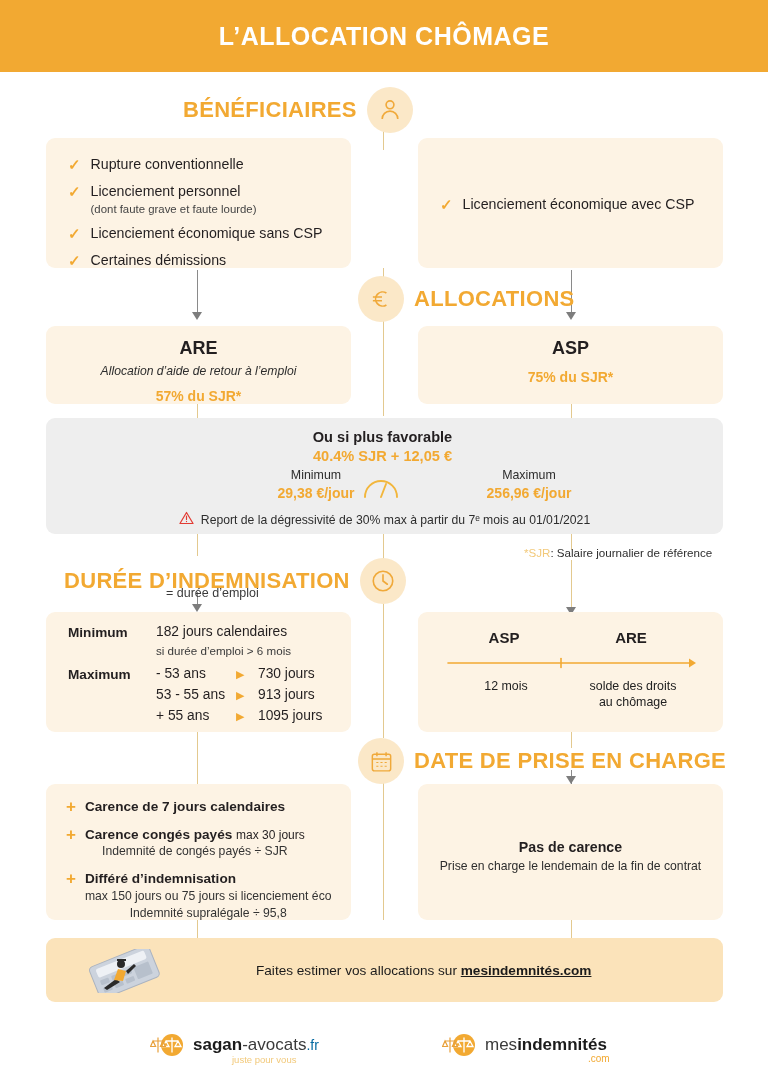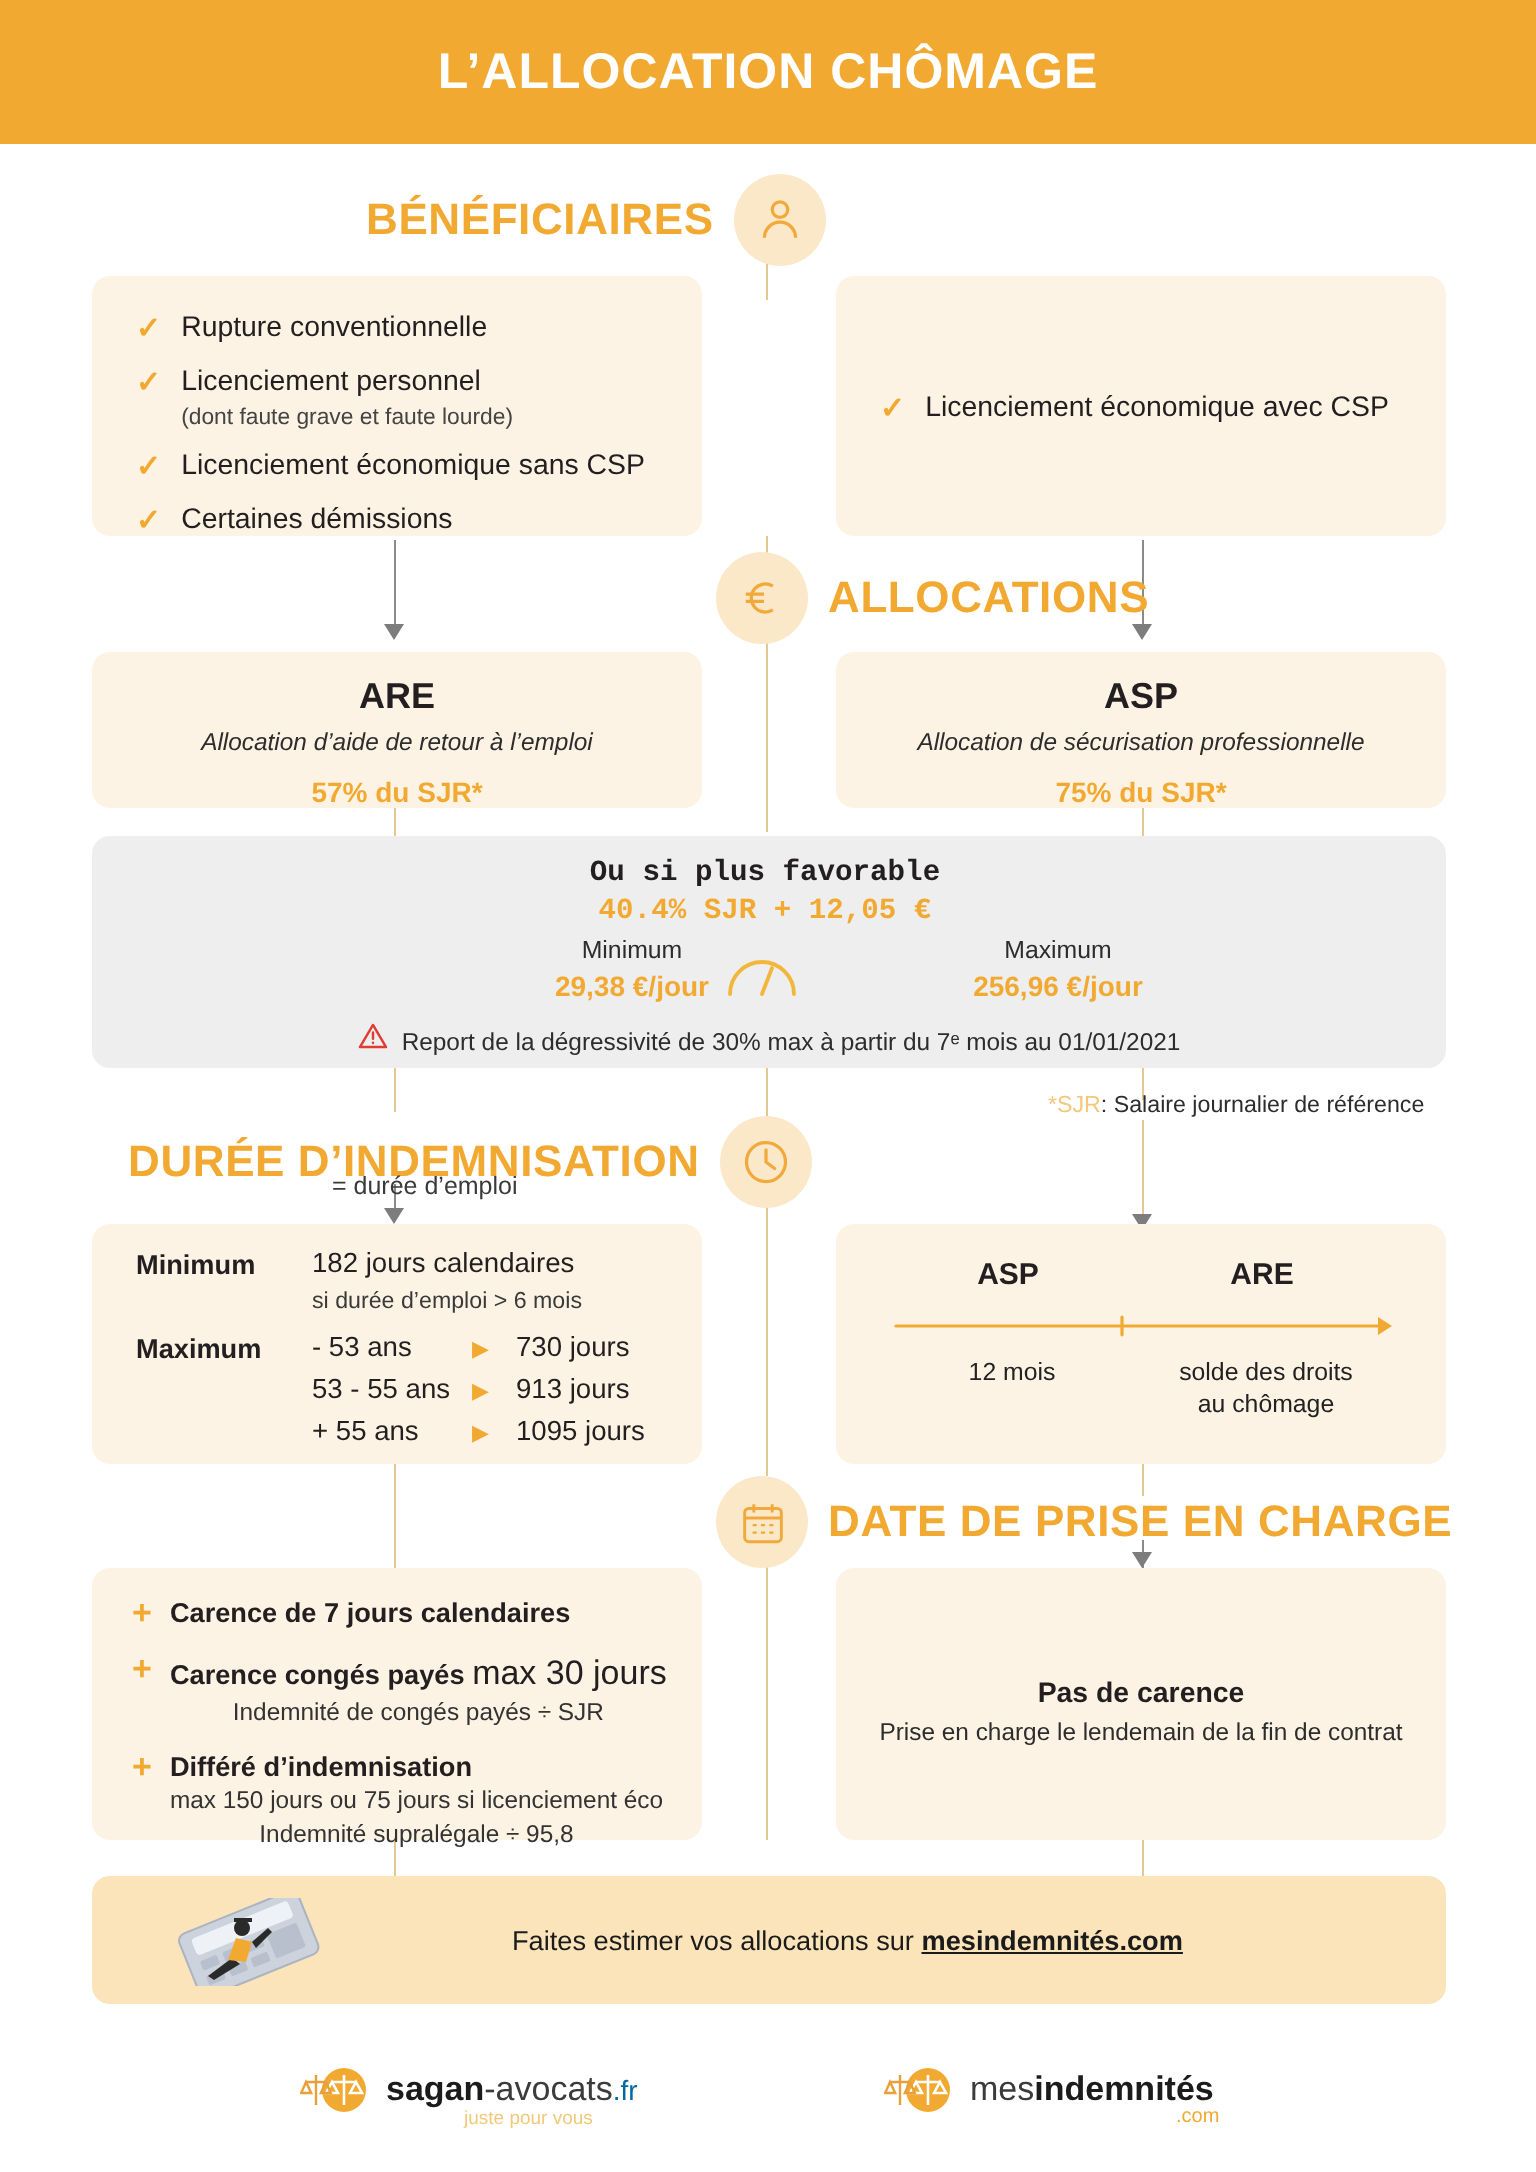--- a/index.html
+++ b/index.html
@@ -67,21 +67,21 @@
   .chk {
     color: #f2a932; font-size: 15px; line-height: 1.05; flex: 0 0 auto;
     padding-top: 1px; font-weight: bold;
   }
   .chk-txt { font-size: 14.2px; color: #231f20; line-height: 1.25; }
   .chk-sub { font-size: 11.4px; color: #444; display: block; margin-top: 1px; }
 
   .plus-row { display: flex; align-items: flex-start; gap: 9px; margin-bottom: 10px; }
   .plus { color: #f2a932; font-size: 17px; line-height: 1; flex: 0 0 auto; font-weight: bold;}
   .plus-txt { font-size: 13.6px; font-weight: bold; color: #231f20; line-height: 1.3; }
-  .plus-txt .lite { font-weight: normal; font-size: 17px; }
+  .plus-txt .lite { font-weight: normal; font-size: 12px; }
   .plus-sub { display: block; font-weight: normal; font-size: 12.2px; color: #333; margin-top: 1px; text-align: center; }
 
   
   .alloc-name { font-size: 18px; font-weight: bold; text-align: center; }
   .alloc-desc { font-size: 12.2px; text-align: center; color: #2d2d2d; margin-top: 5px; font-style: italic; }
   .alloc-pct  { font-size: 14px; font-weight: bold; text-align: center; color: #f2a932; margin-top: 10px; }
 
   
   .fav-title { font-size: 14.6px; font-weight: bold; text-align: center; }
   .fav-formula { font-size: 14.6px; font-weight: bold; text-align: center; color: #f2a932; margin-top: 3px; }
@@ -217,27 +217,26 @@
     <div style="padding:12px 10px 0 10px;">
       <div class="alloc-name">ARE</div>
       <div class="alloc-desc">Allocation d’aide de retour à l’emploi</div>
       <div class="alloc-pct">57% du SJR*</div>
     </div>
   </div>
 
   <div class="card" style="left:418px; top:326px; width:305px; height:78px;">
     <div style="padding:12px 10px 0 10px;">
       <div class="alloc-name">ASP</div>
-      <div class="alloc-desc">Allocation de sécurisation professionnelle</div>
       <div class="alloc-pct">75% du SJR*</div>
     </div>
   </div>
 
   <div class="card grey" style="left:46px; top:418px; width:677px; height:116px;">
-    <div style="padding:11px 4px 0 0;font-family:Liberation Mono, monospace;">
+    <div style="padding:11px 4px 0 0;">
       <div class="fav-title">Ou si plus favorable</div>
       <div class="fav-formula">40.4% SJR + 12,05 €</div>
     </div>
     <div style="position:absolute; left:190px; top:50px; width:160px;">
       <div class="minmax-lbl">Minimum</div>
       <div class="minmax-val">29,38 €/jour</div>
     </div>
     <div style="position:absolute; left:398px; top:50px; width:170px;">
       <div class="minmax-lbl">Maximum</div>
       <div class="minmax-val">256,96 €/jour</div>

